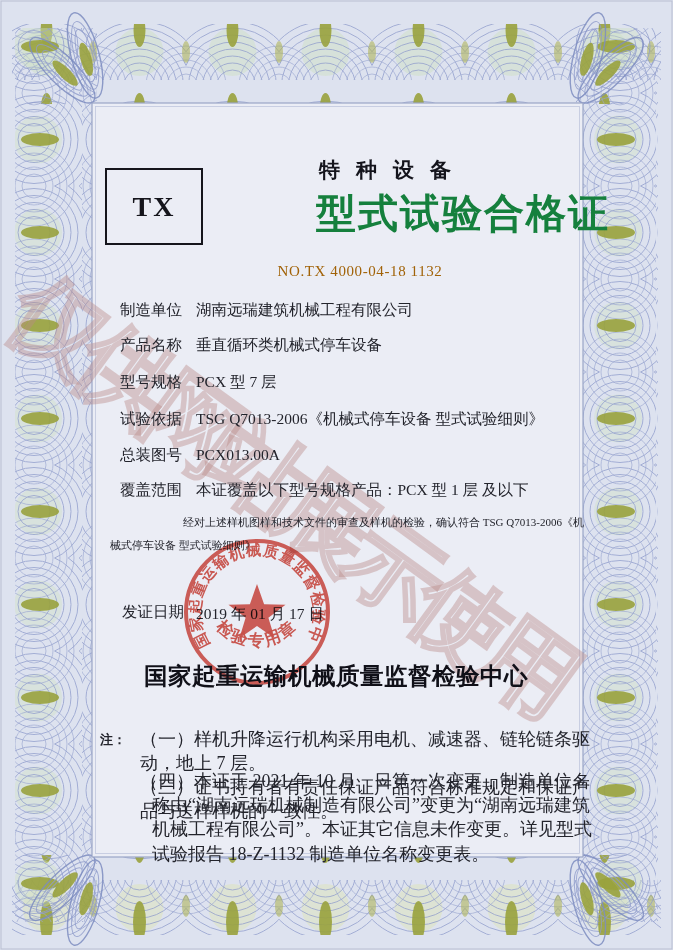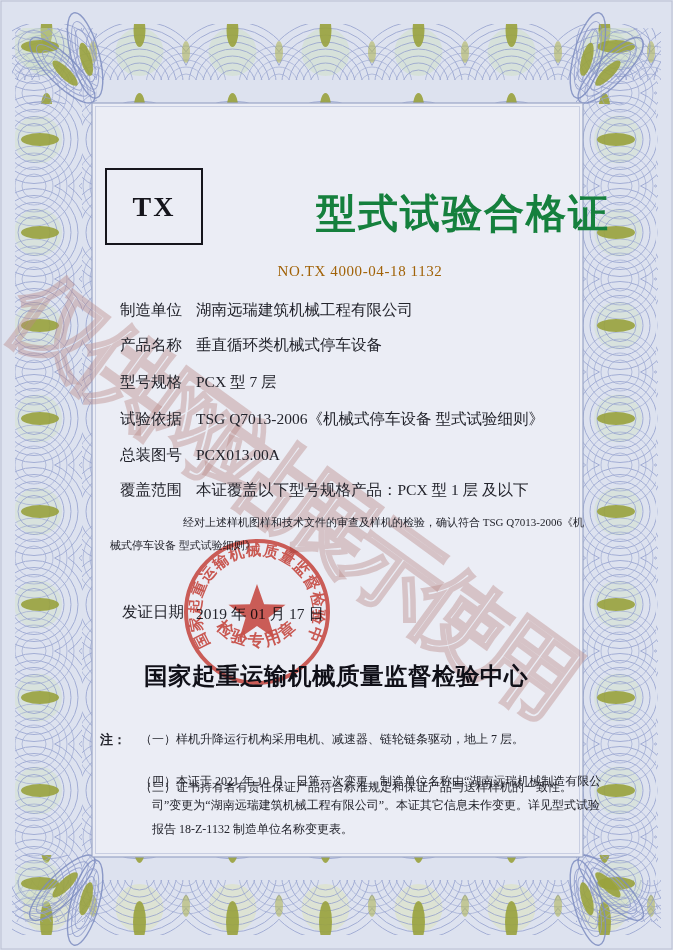--- a/index.html
+++ b/index.html
@@ -28,21 +28,21 @@
   .frow{font-size:15.5px;line-height:1;white-space:nowrap;}
   .frow .lab{position:absolute;left:120px;top:0;text-align:center;}
   .frow .val{position:absolute;left:196px;top:0;}
   
   .conclusion{left:110px;top:511px;width:482px;font-size:11px;line-height:22.5px;text-indent:73px;}
   .date-row{font-size:15.5px;}
   .authority{left:86px;top:660px;width:500px;text-align:center;
     font-size:23.5px;font-weight:bold;letter-spacing:.5px;color:#101018;}
   
   .note-label{left:100px;top:731px;font-size:13px;font-weight:600;}
-  .note{left:140px;width:452px;font-size:12px;line-height:24.2px;}
+  .note{left:140px;width:452px;font-size:18px;line-height:24.2px;}
   .note4{padding-left:12px;text-indent:-12px;}
   
   .watermark{
     left:58px;top:248px;transform:rotate(36deg);transform-origin:0 0;
     font-size:95px;font-weight:bold;letter-spacing:-12px;white-space:nowrap;
     color:transparent;-webkit-text-stroke:2.5px rgba(185,138,136,.42);
     pointer-events:none;
   }
   
   .seal{left:175px;top:530px;width:164px;height:164px;mix-blend-mode:multiply;opacity:.92;}
@@ -130,20 +130,21 @@
     <rect x="95.5" y="106.5" width="484" height="747" fill="none" stroke="#aeb7d4" stroke-width="0.8" opacity="0.7"></rect>
     <rect x="1" y="1" width="671" height="948" fill="none" stroke="#8d93ae" stroke-width="1" opacity="0.45"></rect>
   </svg>
 
   <div class="abs watermark">仅供网站展示使用</div>
 
   <div class="abs tx-box">
     <span>TX</span>
   </div>
 
+  <div class="abs title-small">特种设备</div>
   <div class="abs title-main">型式试验合格证</div>
   <div class="abs cert-no">NO.TX 4000-04-18 1132</div>
 
   <div class="abs frow" style="top:302px;">
     <span class="lab">制造单位</span>
     <span class="val">湖南远瑞建筑机械工程有限公司</span>
   </div>
   <div class="abs frow" style="top:337px;">
     <span class="lab">产品名称</span>
     <span class="val">垂直循环类机械式停车设备</span>

